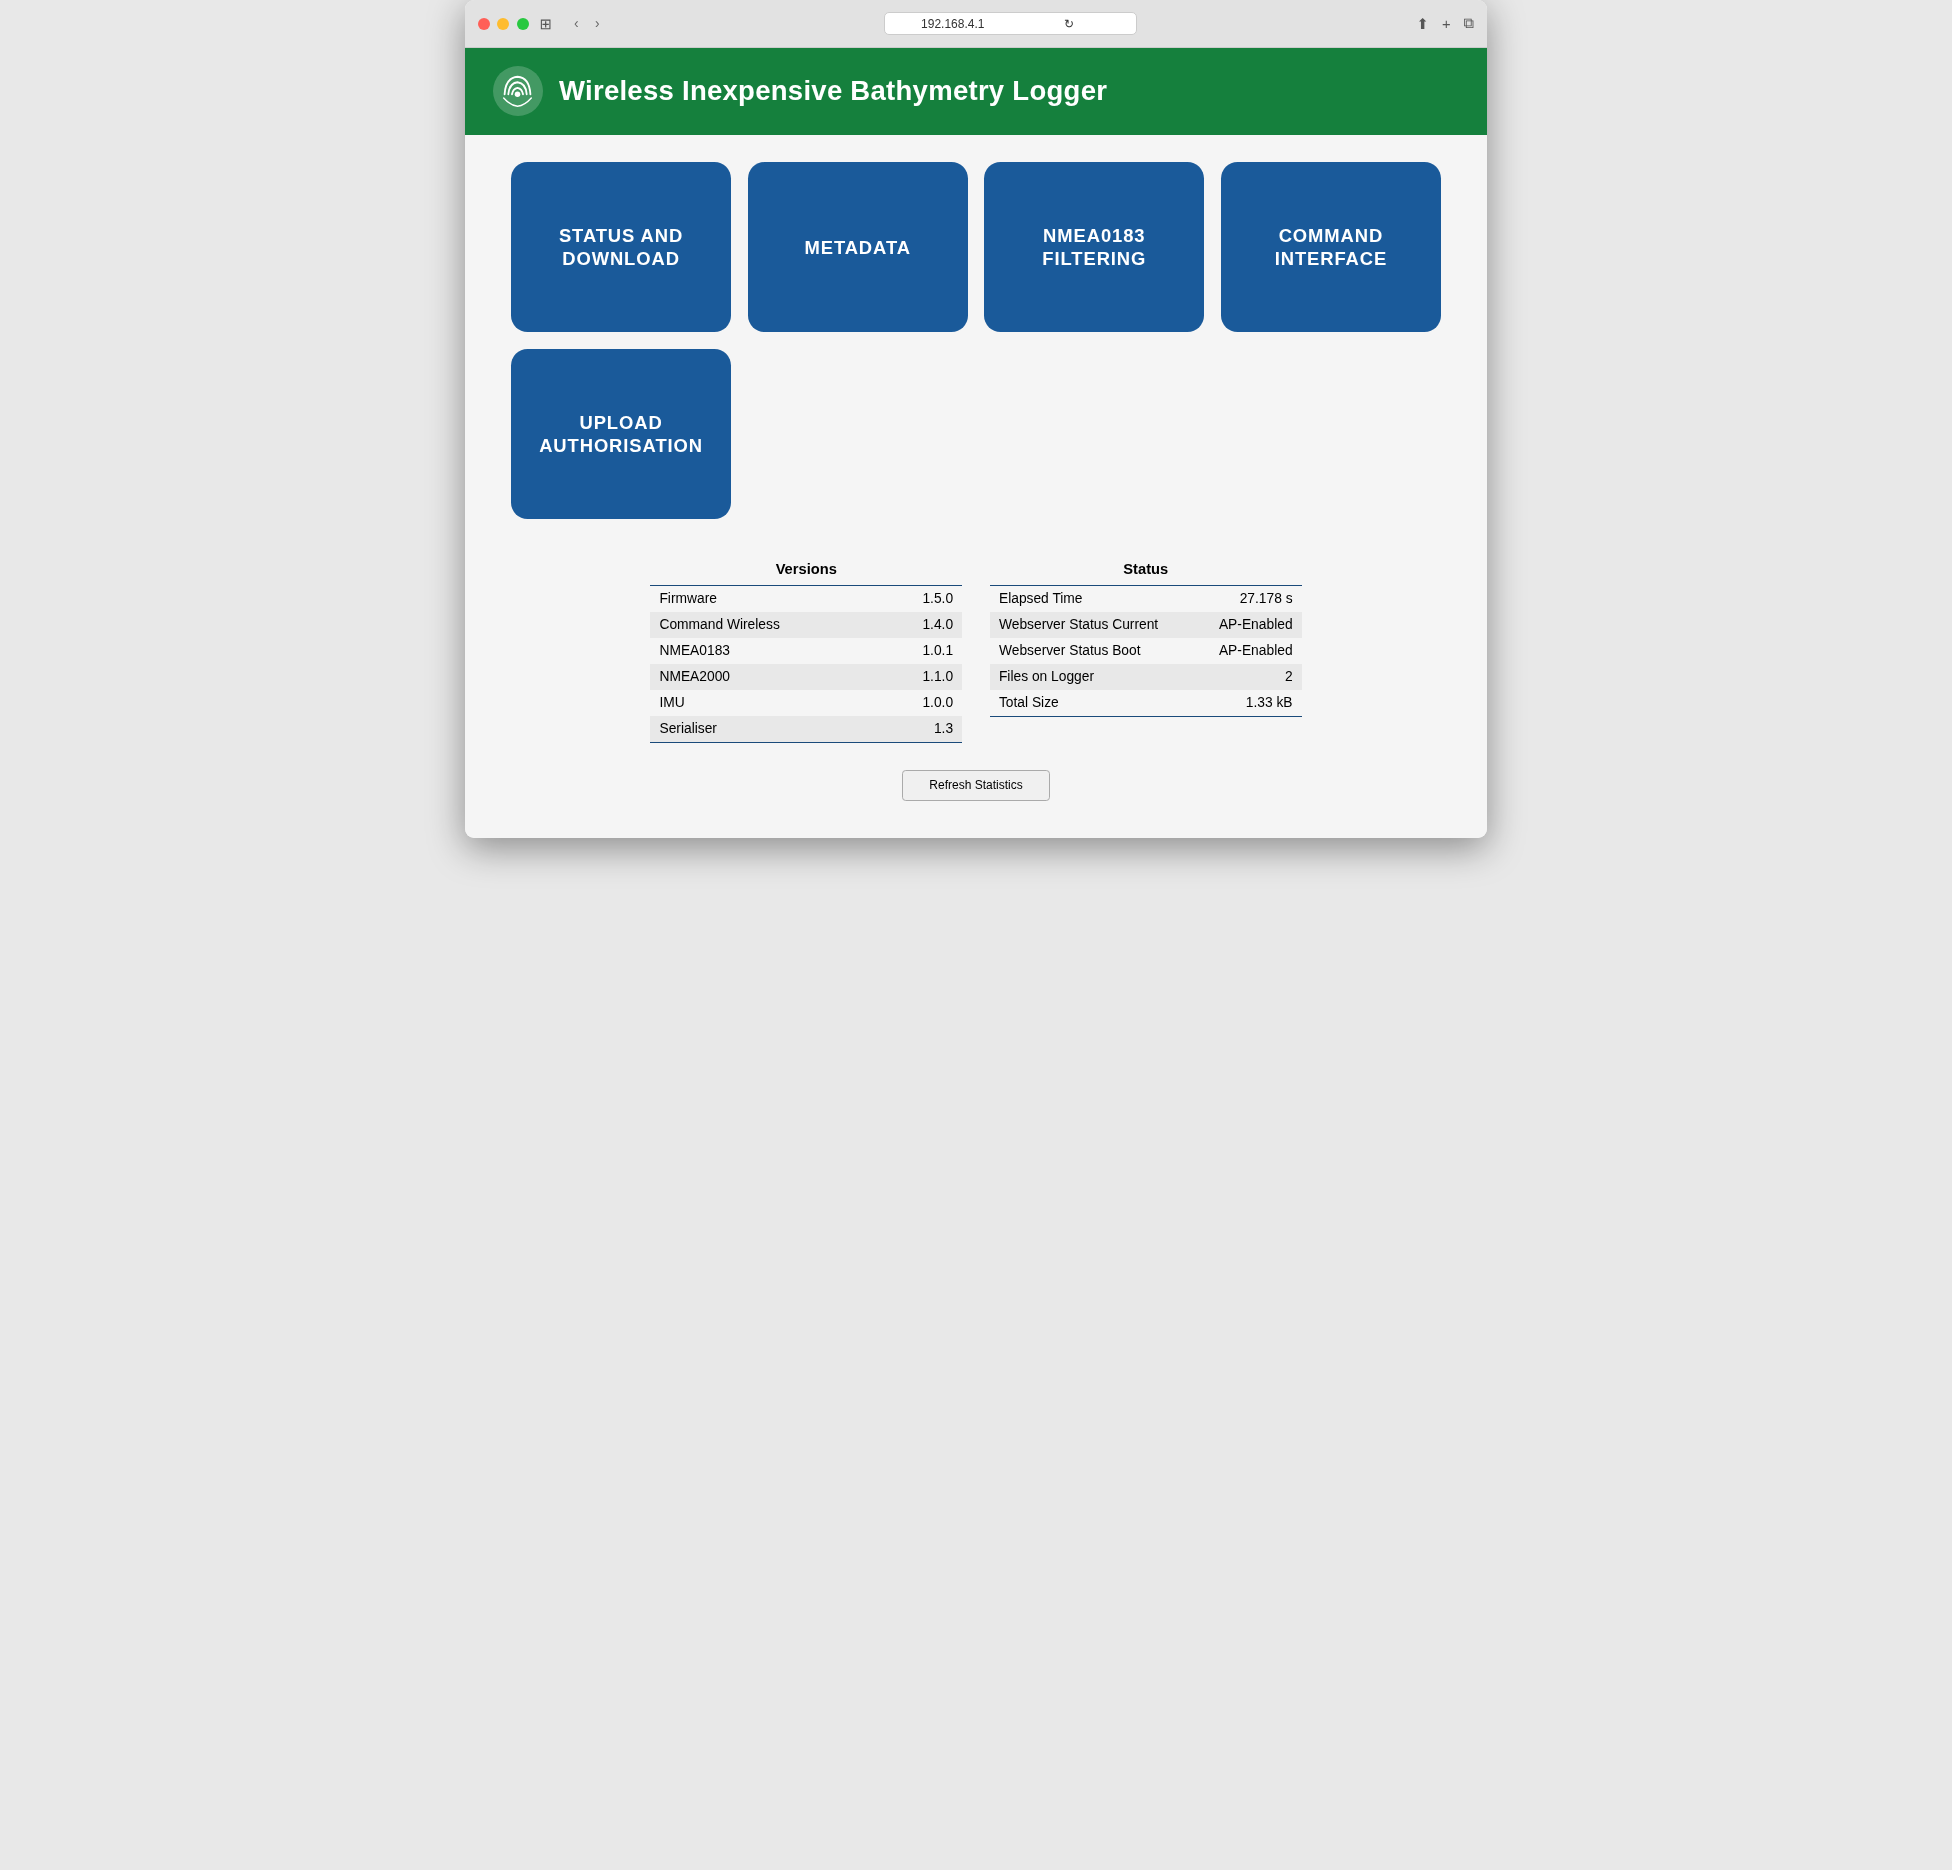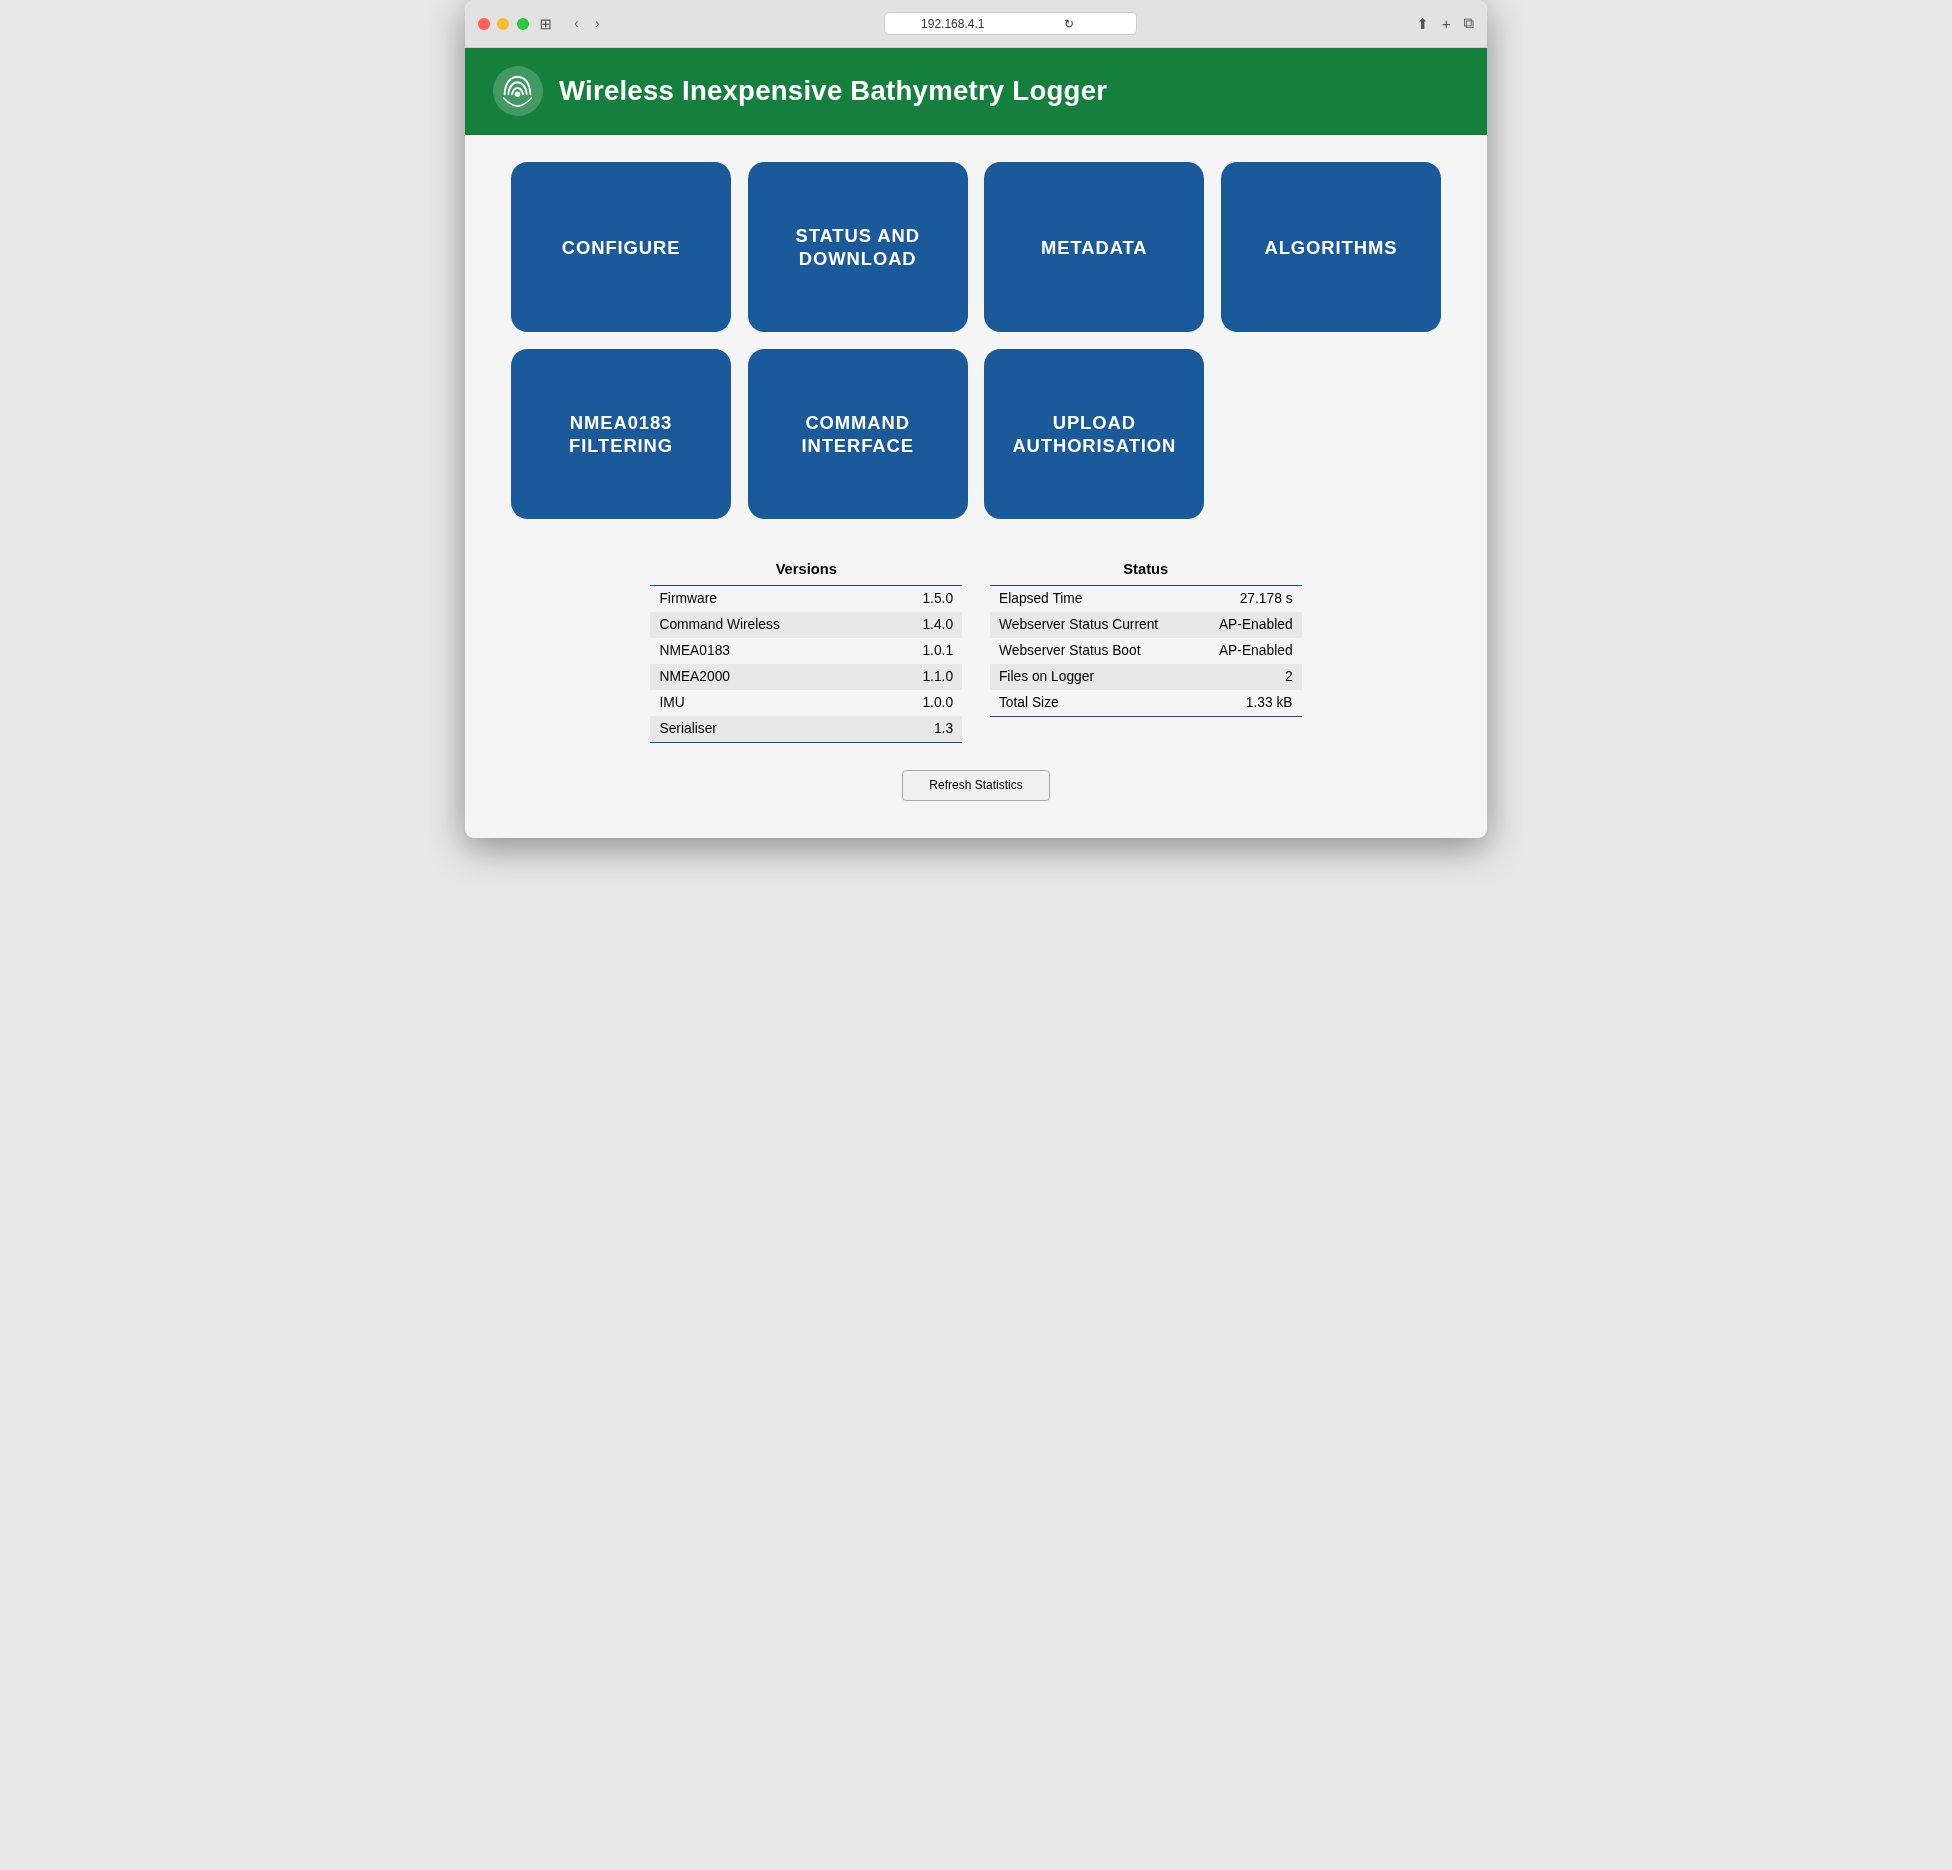--- a/index.html
+++ b/index.html
@@ -245,24 +245,22 @@
           <path d="M4 26 Q11 34 19 35 Q27 34 34 26" fill="none" stroke="white" stroke-width="1.5" stroke-linecap="round"></path>
         </svg>
       </div>
       <h1 class="site-title">Wireless Inexpensive Bathymetry Logger</h1>
     </div>
 
     <div class="main-body">
 
       <div class="button-grid">
 
-        <button class="nav-btn">CONFIGURE</button>
         <button class="nav-btn">STATUS AND<br>DOWNLOAD</button>
         <button class="nav-btn">METADATA</button>
-        <button class="nav-btn">ALGORITHMS</button>
 
         <button class="nav-btn">NMEA0183<br>FILTERING</button>
         <button class="nav-btn">COMMAND<br>INTERFACE</button>
         <button class="nav-btn">UPLOAD<br>AUTHORISATION</button>
       </div>
 
       <div class="tables-section">
 
         <div class="data-table-wrap">
           <table>

